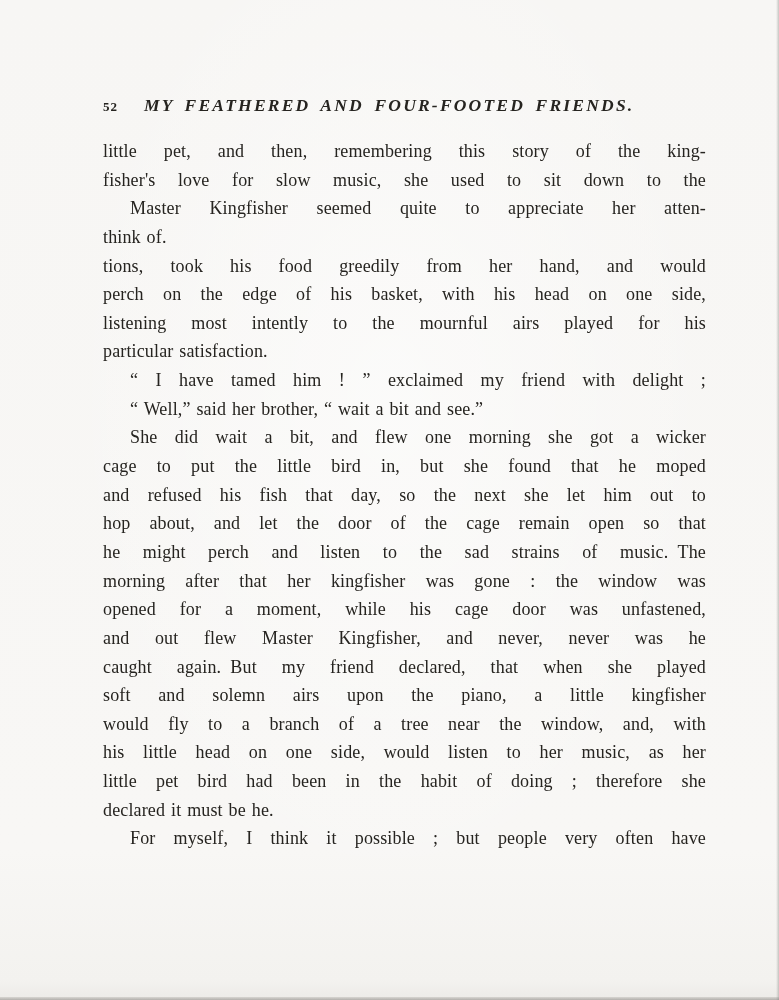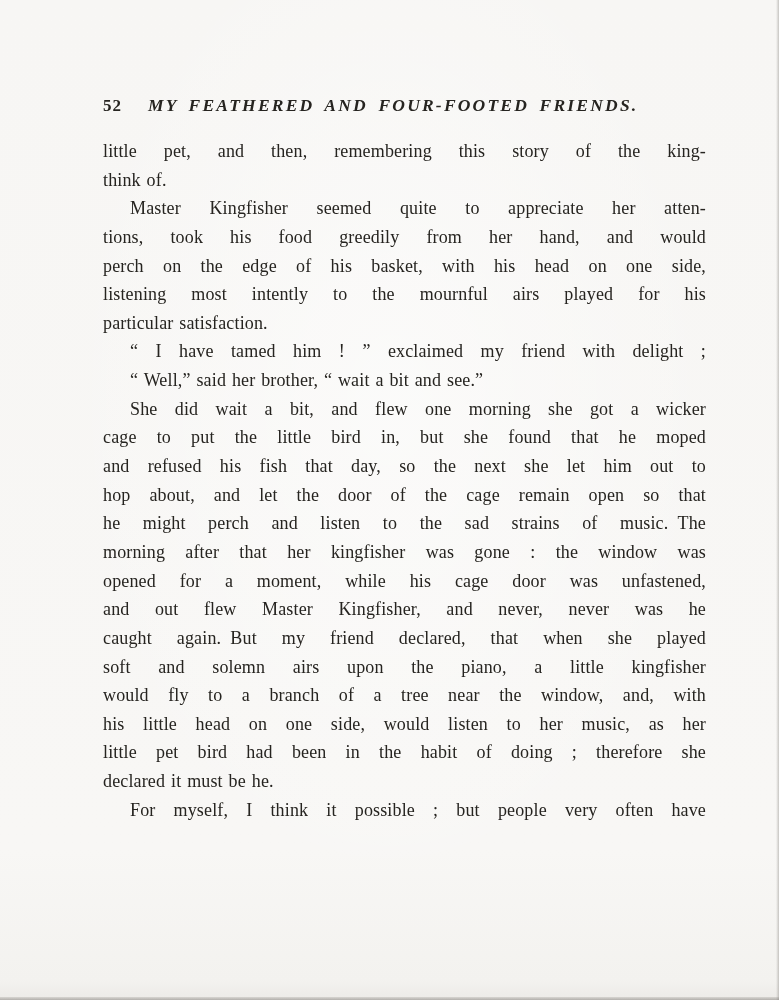--- a/index.html
+++ b/index.html
@@ -45,21 +45,21 @@
     white-space: nowrap;
     font-size: 17.5px;
     letter-spacing: 0.5px;
   }
   .page-number {
     display: inline-block;
     font-style: normal;
     font-weight: 600;
     letter-spacing: 1px;
     margin-right: 26px;
-    font-size: 17px;
+    font-size: 13px;
   }
   .running-title {
     display: inline-block;
     font-style: italic;
     font-weight: 600;
     letter-spacing: 2.2px;
     word-spacing: 4px;
   }
 
   .text-block {
@@ -95,22 +95,23 @@
 
 <div class="page">
   <div class="edge-right"></div>
 
   <div class="running-header">
     <span class="page-number">52</span><span class="running-title">MY FEATHERED AND FOUR-FOOTED FRIENDS.</span>
   </div>
 
   <div class="text-block">
     <div class="line">little pet, and then, remembering this story of the king-</div>
+    <div class="line">fisher's love for slow music, she used to sit down to the</div>
+    <div class="line indent">Master Kingfisher seemed quite to appreciate her atten-</div>
     <div class="line last">think of.</div>
-    <div class="line indent">Master Kingfisher seemed quite to appreciate her atten-</div>
     <div class="line">tions, took his food greedily from her hand, and would</div>
     <div class="line">perch on the edge of his basket, with his head on one side,</div>
     <div class="line">listening most intently to the mournful airs played for his</div>
     <div class="line last">particular satisfaction.</div>
     <div class="line indent">“ I have tamed him ! ” exclaimed my friend with delight ;</div>
     <div class="line last indent">“ Well,” said her brother, “ wait a bit and see.”</div>
     <div class="line indent">She did wait a bit, and flew one morning she got a wicker</div>
     <div class="line">cage to put the little bird in, but she found that he moped</div>
     <div class="line">and refused his fish that day, so the next she let him out to</div>
     <div class="line">hop about, and let the door of the cage remain open so that</div>

